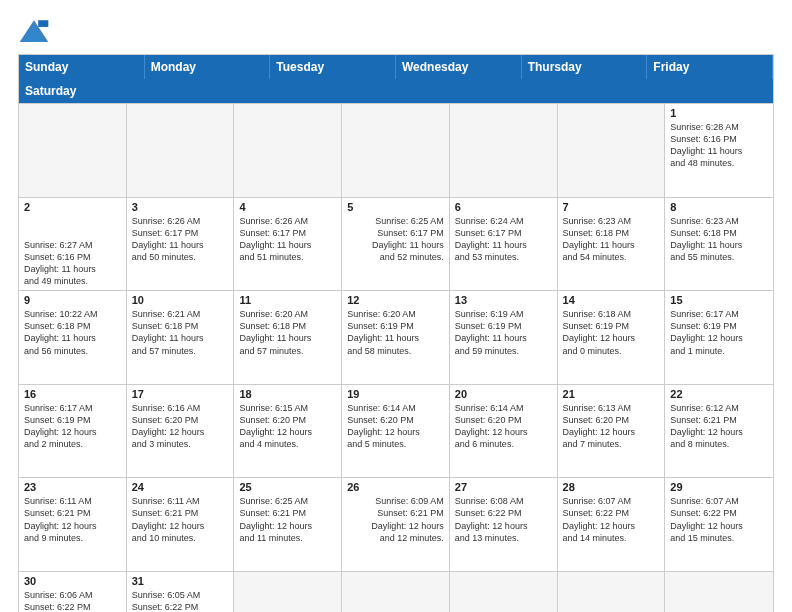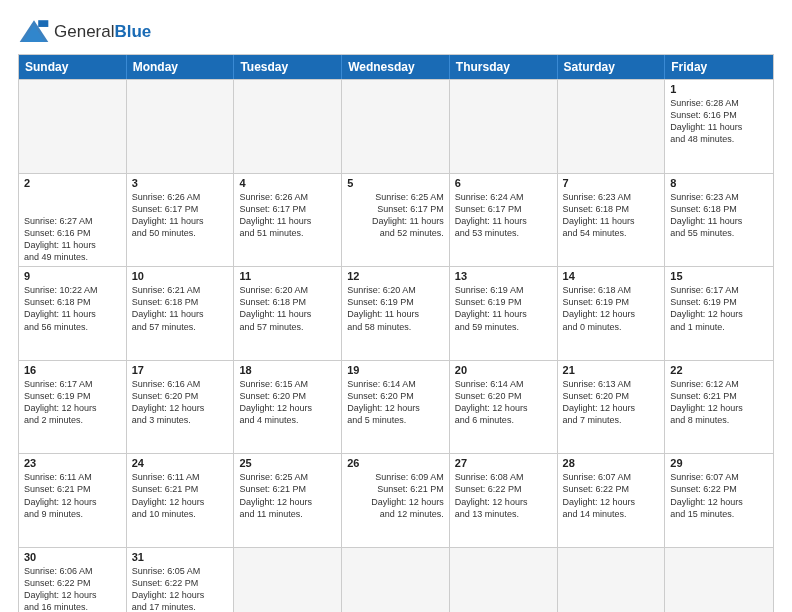--- a/index.html
+++ b/index.html
@@ -46,21 +46,21 @@
       color: #555;
     }
     .calendar {
       flex: 1;
       display: flex;
       flex-direction: column;
       border: 1px solid #ccc;
     }
     .cal-header {
       display: grid;
-      grid-template-columns: repeat(7, 1fr);
+      grid-template-columns: repeat(6, 1fr);
       background: #1a6bb5;
     }
     .cal-header-cell {
       color: #fff;
       font-size: 12px;
       font-weight: bold;
       padding: 5px 6px;
       border-right: 1px solid #3a8ad4;
     }
     .cal-header-cell:last-child { border-right: none; }
@@ -100,39 +100,36 @@
 <body>
 
 <div class="page">
   <div class="header">
     <div class="logo">
       <svg class="logo-icon" viewBox="0 0 38 32">
         <polygon points="19,2 36,28 2,28" fill="#1a6bb5" opacity="0.85"></polygon>
         <polygon points="19,8 32,28 6,28" fill="#2a8ad4" opacity="0.6"></polygon>
         <rect x="24" y="2" width="12" height="8" fill="#1a6bb5"></rect>
       </svg>
-      <div>
-        <div style="font-size:17px;color:#333;">General<span style="color:#1a6bb5;font-weight:bold;">Blue</span></div>
-      </div>
     </div>
     <div class="title-block">
       <div class="main-title"></div>
       <div class="subtitle"></div>
     </div>
   </div>
 
   <div class="calendar">
     <div class="cal-header">
     <div class="cal-header-cell">Sunday</div>
         <div class="cal-header-cell">Monday</div>
         <div class="cal-header-cell">Tuesday</div>
         <div class="cal-header-cell">Wednesday</div>
         <div class="cal-header-cell">Thursday</div>
+        <div class="cal-header-cell">Friday</div>
         <div class="cal-header-cell">Saturday</div>
-        <div class="cal-header-cell">Friday</div>
       </div>
     <div class="cal-body">
     <div class="cal-row">
           <div class="cal-cell empty"></div>
           <div class="cal-cell empty"></div>
           <div class="cal-cell empty"></div>
           <div class="cal-cell empty"></div>
           <div class="cal-cell empty"></div>
           <div class="cal-cell empty"></div>
           <div class="cal-cell">

